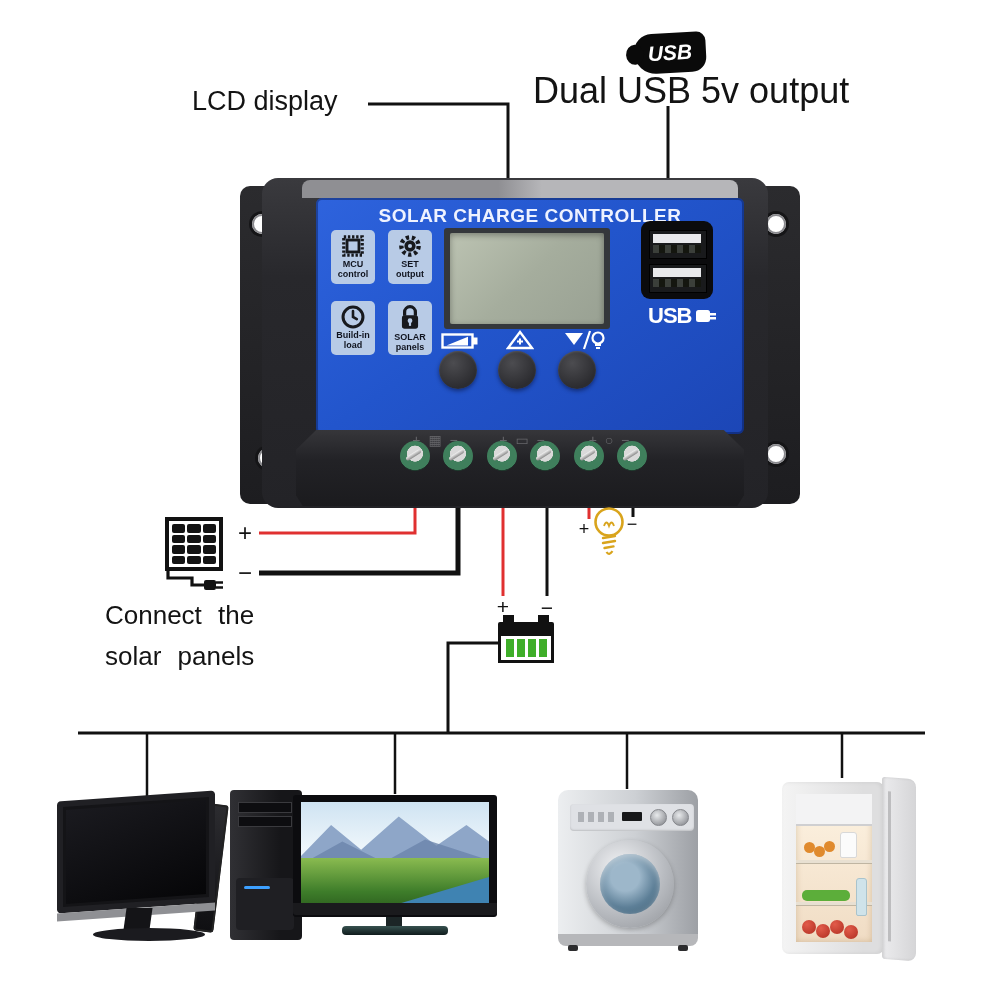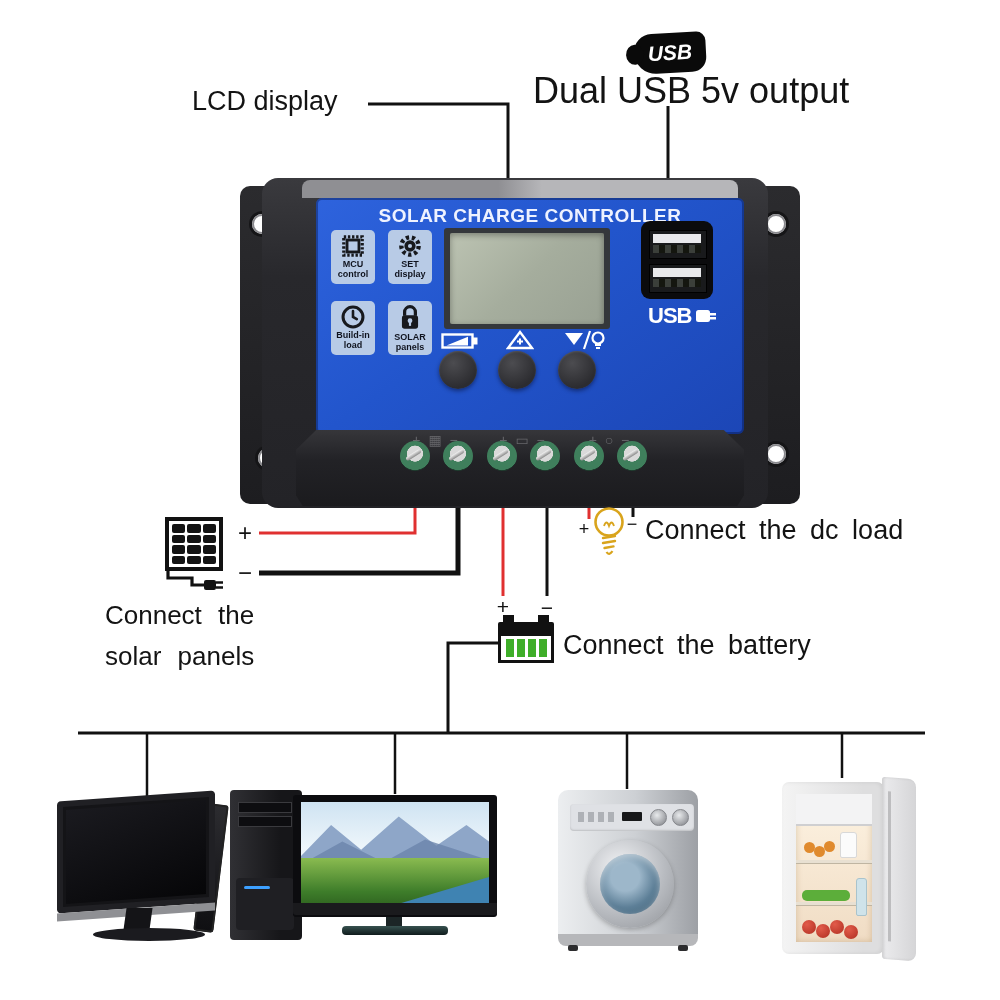--- a/index.html
+++ b/index.html
@@ -213,21 +213,21 @@
     <span class="blab">MCU</span>
     <span class="blab">control</span>
   </div>
   <div class="abs badge b2">
     <svg width="26" height="26" viewBox="0 0 24 24">
       <circle cx="12" cy="12" r="8" fill="none" stroke="#17191d" stroke-width="4" stroke-dasharray="3 2.6"></circle>
       <circle cx="12" cy="12" r="5.2" fill="#17191d"></circle>
       <circle cx="12" cy="12" r="1.9" fill="#b8cbe6"></circle>
     </svg>
     <span class="blab">SET</span>
-    <span class="blab">display</span>
+    <span class="blab">output</span>
   </div>
   <div class="abs badge b3">
     <svg width="26" height="26" viewBox="0 0 24 24">
       <circle cx="12" cy="12" r="9.2" fill="none" stroke="#17191d" stroke-width="2.8"></circle>
       <path d="M12 6.5 V12 L15.5 14" stroke="#17191d" stroke-width="2.4" fill="none" stroke-linecap="round"></path>
     </svg>
     <span class="blab">Build-in</span>
     <span class="blab">load</span>
   </div>
   <div class="abs badge b4">
@@ -330,31 +330,29 @@
     <div class="tab" style="left:5px;"></div>
     <div class="tab" style="left:40px;"></div>
     <div class="band"></div>
     <div class="case">
       <div class="bar"></div>
         <div class="bar"></div>
       <div class="bar"></div>
         <div class="bar"></div>
     </div>
   </div>
-  <div class="abs label-27 txt" style="left:563px;top:630px;">Connect the battery</div>
 
   <div class="abs pm small txt" style="left:584px;top:529px;">+</div>
   <svg class="abs" style="left:592px;top:505px;z-index:3;" width="36" height="56" viewBox="0 0 36 56">
     <circle cx="17" cy="17" r="13.5" fill="none" stroke="#d9a41c" stroke-width="2.6"></circle>
     <path d="M12 21 q2.5 -7 5 0 q2.5 -7 5 0" fill="none" stroke="#d9a41c" stroke-width="1.8"></path>
     <path d="M11 33 l12 -2 M11 38 l12 -2 M12.5 43 l9 -1.6" stroke="#d9a41c" stroke-width="2.4" stroke-linecap="round"></path>
     <path d="M14.5 47 q2.5 4 6 -0.8" fill="none" stroke="#d9a41c" stroke-width="2.2"></path>
   </svg>
   <div class="abs pm small txt" style="left:632px;top:524px;">−</div>
-  <div class="abs label-27 txt" style="left:645px;top:515px;">Connect the dc load</div>
 
   <div class="abs appliance" style="left:55px;top:780px;width:250px;height:180px;">
     <div class="pc-tower">
       <div class="pc-bay" style="top:12px;"></div>
       <div class="pc-bay" style="top:26px;"></div>
       <div class="pc-panel"></div>
       <div class="pc-led"></div>
     </div>
     <div class="pc-kbd"></div>
     <div class="pc-monitor">

